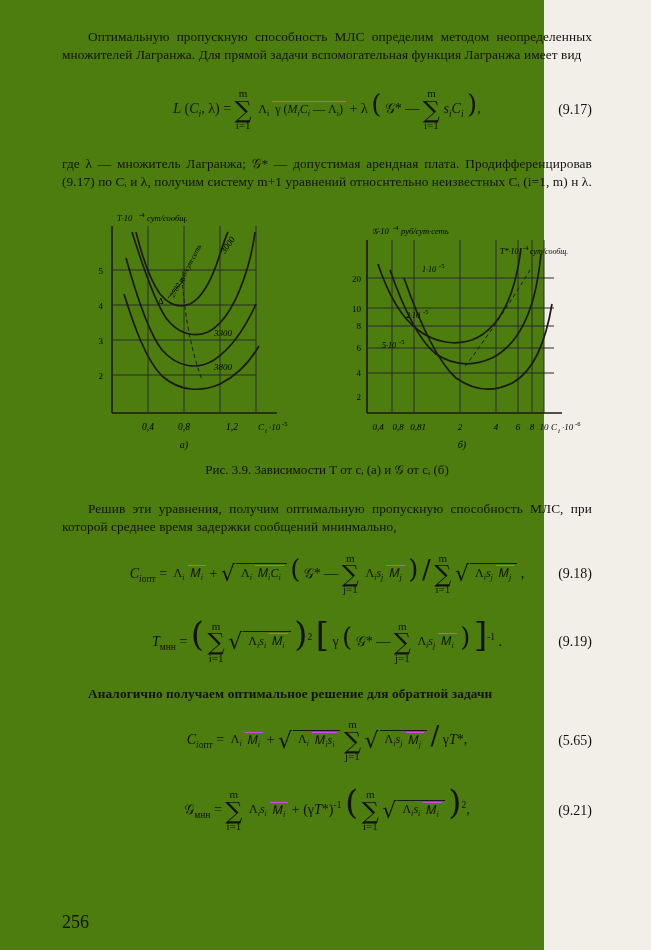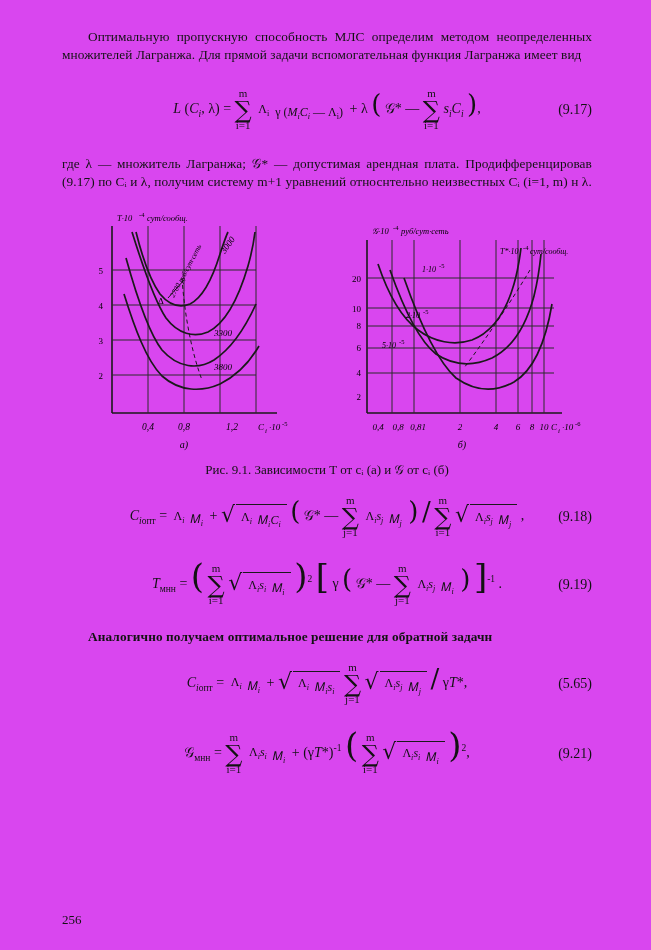--- a/index.html
+++ b/index.html
@@ -5,22 +5,22 @@
   html, body { margin:0; padding:0; }
   body {
     width: 651px; height: 950px;
     background: #f2efe9;
     font-family: "Liberation Serif", serif;
     color: #121212;
     position: relative;
     overflow: hidden;
   }
   .page {
-    position:absolute; left:0; top:0; width:651px; height:950px;
-    background:#d946ef;
+    position:absolute; left:0; top:0; width:544px; height:950px;
+    background:#4d7c0f;
   }
   .col {
     position:absolute; left:62px; top:28px; width:530px;
   }
   p.body {
     font-size:13.3px;
     line-height:1.32;
     text-align:justify;
     margin:0 0 0 0;
     letter-spacing:0.1px;
@@ -35,27 +35,27 @@
     position:absolute; right:0; font-size:14px;
   }
   .math { font-family:"Liberation Serif", serif; font-size:14px; }
   i { font-style:italic; }
   sub { font-size:0.68em; }
   sup { font-size:0.68em; }
   .sum { display:inline-flex; flex-direction:column; align-items:center; vertical-align:middle; font-size:11px; line-height:1.05;}
   .sum .big { font-size:24px; line-height:0.85; font-family:"DejaVu Serif", serif; }
   .frac { display:inline-flex; flex-direction:row; align-items:center; vertical-align:middle; font-size:12px; line-height:1.18; }
   .frac .num { padding:0 3px; }
-  .frac .den { border-top:7px solid #d946ef; padding:0 3px; }
+  .frac .den { border-top:1px solid #d946ef; padding:0 3px; }
   .rad { display:inline-flex; align-items:stretch; vertical-align:middle; }
   .rad .sign { font-size:22px; line-height:1; padding-right:1px; font-family:"DejaVu Serif", serif;}
   .rad .inner { border-top:1px solid #1a1a1a; padding:1px 3px 0 2px; }
   .paren { font-size:26px; font-family:"DejaVu Serif", serif; line-height:0.9; }
   .bigparen { font-size:34px; font-family:"DejaVu Serif", serif; line-height:0.8; }
-  .pagenum { position:absolute; left:62px; top:912px; font-size:13px; }
+  .pagenum { position:absolute; left:62px; top:912px; font-size:18px; }
   .figcap { text-align:center; font-size:13px; margin-top:4px;}
   figure { margin:0; }
   .figwrap { position:relative; width:530px; height:250px; }
   svg text { font-family:"Liberation Serif", serif; }
 </style>
 </head>
 <body>
 
 <div class="page">
   <div class="col">
@@ -198,23 +198,24 @@
             <text x="361" y="106" font-size="6.5">-5</text>
             <text x="320" y="140" font-size="8" font-style="italic">5·10</text>
             <text x="337" y="136" font-size="6.5">-5</text>
             <text x="438" y="46" font-size="8" font-style="italic">T*·10</text>
             <text x="461" y="42" font-size="6.5">-4</text>
             <text x="468" y="46" font-size="8" font-style="italic">сут/сообщ.</text>
             <text x="400" y="240" font-size="10" font-style="italic" text-anchor="middle">б)</text>
           </g>
         </svg>
       </div>
-      <figcaption class="figcap">Рис. 9.1. Зависимости T от cᵢ (а) и 𝒢 от cᵢ (б)</figcaption>
+      <figcaption class="figcap">Рис. 3.9. Зависимости T от cᵢ (а) и 𝒢 от cᵢ (б)</figcaption>
     </figure>
 
+    <p class="body indent" style="margin-top:22px;">Решив эти уравнения, получим оптимальную пропускную способность МЛС, при которой среднее время задержки сообщений мнинмально,</p>
 
     <div class="eqrow" style="height:58px;margin-top:10px;">
       <span class="math">
         <i>C</i><sub><i>i</i>опт</sub> =
         <span class="frac">
             <span class="num">Λ<sub><i>i</i></sub></span>
             <span class="den">𝑀<sub><i>i</i></sub></span>
           </span>
         +
         <span class="rad">

